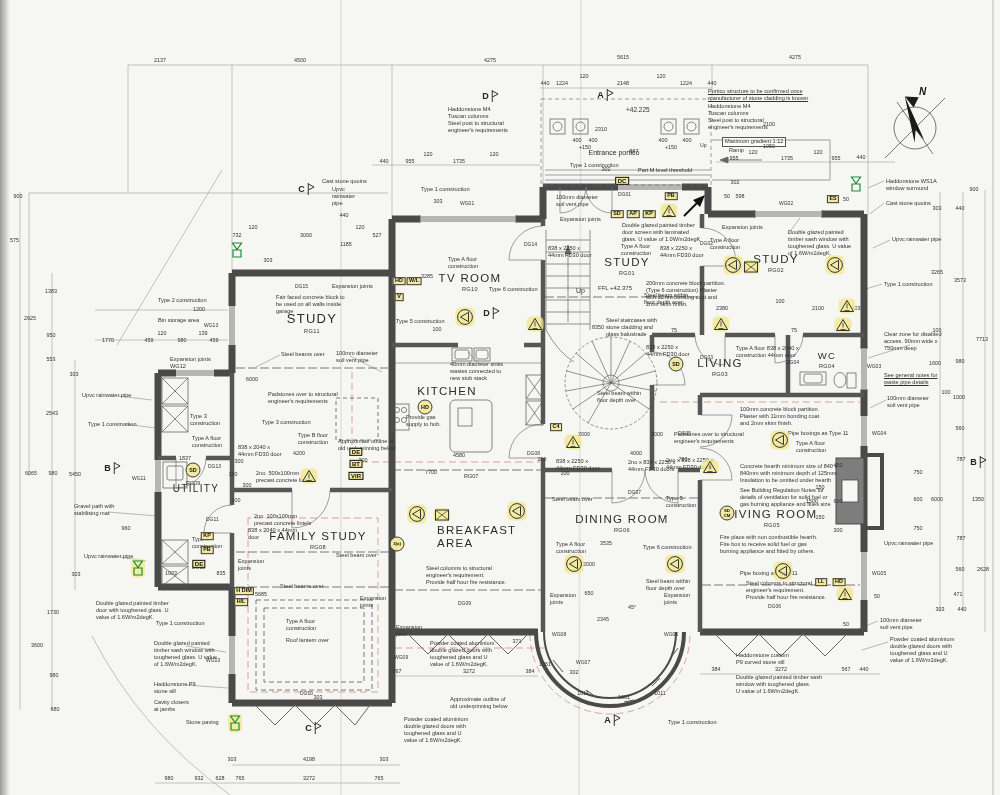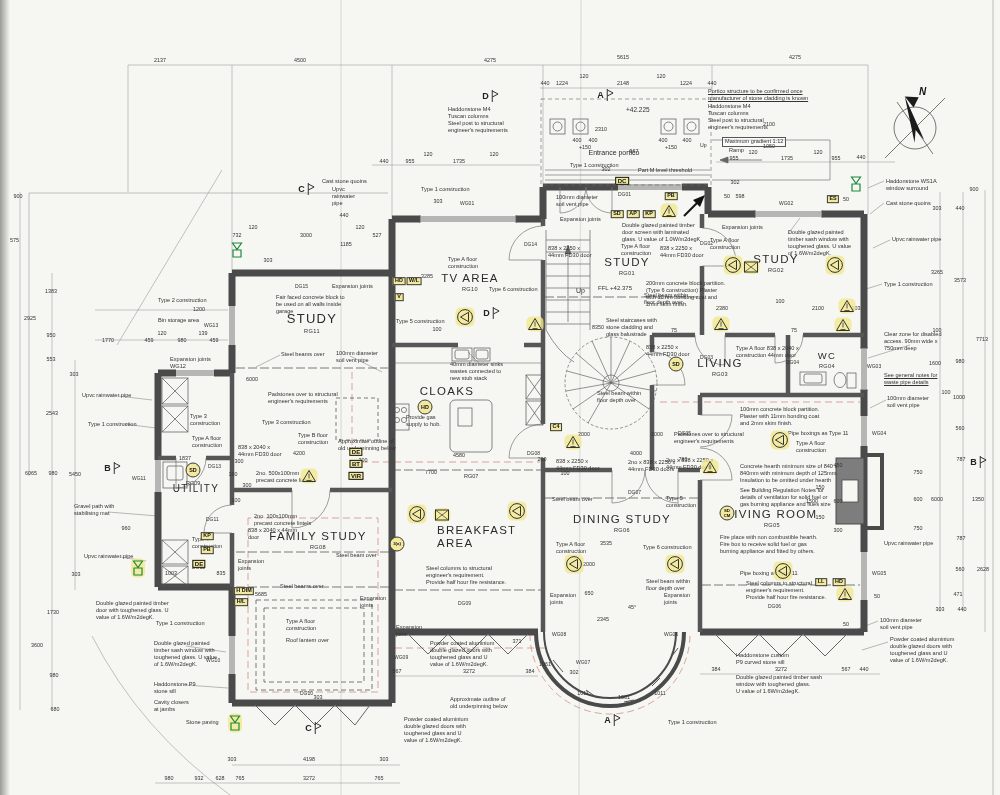--- a/index.html
+++ b/index.html
@@ -647,31 +647,31 @@
       <div class="dim" style="left: 232px; top: 759px;">303</div>
       <div class="dim" style="left: 309px; top: 759px;">4198</div>
       <div class="dim" style="left: 384px; top: 759px;">303</div>
       <div class="dim" style="left: 169px; top: 778px;">980</div>
       <div class="dim" style="left: 199px; top: 778px;">932</div>
       <div class="dim" style="left: 220px; top: 778px;">628</div>
       <div class="dim" style="left: 240px; top: 778px;">765</div>
       <div class="dim" style="left: 309px; top: 778px;">3272</div>
       <div class="dim" style="left: 379px; top: 778px;">765</div>
       <div class="room" style="left: 312px; top: 323px; font-size: 13px;"><span>STUDY</span><span class="ref">RG11</span></div>
-      <div class="room" style="left: 470px; top: 282px; font-size: 11.5px;"><span>TV AREA</span><span class="ref">RG10</span></div>
+      <div class="room" style="left: 470px; top: 282px; font-size: 11.5px;"><span>TV ROOM</span><span class="ref">RG10</span></div>
       <div class="room" style="left: 627px; top: 266px; font-size: 11.5px;"><span>STUDY</span><span class="ref">RG01</span></div>
       <div class="room" style="left: 776px; top: 263px; font-size: 11.5px;"><span>STUDY</span><span class="ref">RG02</span></div>
-      <div class="room" style="left: 447px; top: 392px; font-size: 11.5px;"><span>CLOAKS</span></div>
+      <div class="room" style="left: 447px; top: 392px; font-size: 11.5px;"><span>KITCHEN</span></div>
       <div class="room" style="left: 720px; top: 367px; font-size: 11.5px;"><span>LIVING</span><span class="ref">RG03</span></div>
       <div class="room" style="left: 827px; top: 360px; font-size: 9.5px;"><span>WC</span><span class="ref">RG04</span></div>
       <div class="room" style="left: 196px; top: 489px; font-size: 10px;"><span>UTILITY</span></div>
       <div class="room" style="left: 318px; top: 540px; font-size: 11.5px;"><span>FAMILY STUDY</span><span class="ref">RG08</span></div>
       <div class="room la" style="left: 437px; top: 537px; font-size: 11.5px;"><span>BREAKFAST
 AREA</span></div>
-      <div class="room" style="left: 622px; top: 523px; font-size: 11.5px;"><span>DINING STUDY</span><span class="ref">RG06</span></div>
+      <div class="room" style="left: 622px; top: 523px; font-size: 11.5px;"><span>DINING ROOM</span><span class="ref">RG06</span></div>
       <div class="room" style="left: 772px; top: 518px; font-size: 11.5px;"><span>LIVING ROOM</span><span class="ref">RG05</span></div>
       <div class="room" style="left: 614px; top: 153px; font-size: 7px; letter-spacing: 0px;"><span>Entrance portico</span></div>
       <div class="tag b" style="left: 399px; top: 281px;">HD</div>
       <div class="tag b" style="left: 414px; top: 281px;">W/L</div>
       <div class="tag b" style="left: 399px; top: 297px;">V</div>
       <div class="tag b" style="left: 617px; top: 214px;">SD</div>
       <div class="tag b" style="left: 633px; top: 214px;">AP</div>
       <div class="tag b" style="left: 649px; top: 214px;">KP</div>
       <div class="tag b" style="left: 671px; top: 196px;">PB</div>
       <div class="tag k" style="left: 622px; top: 181px;">DC</div>

